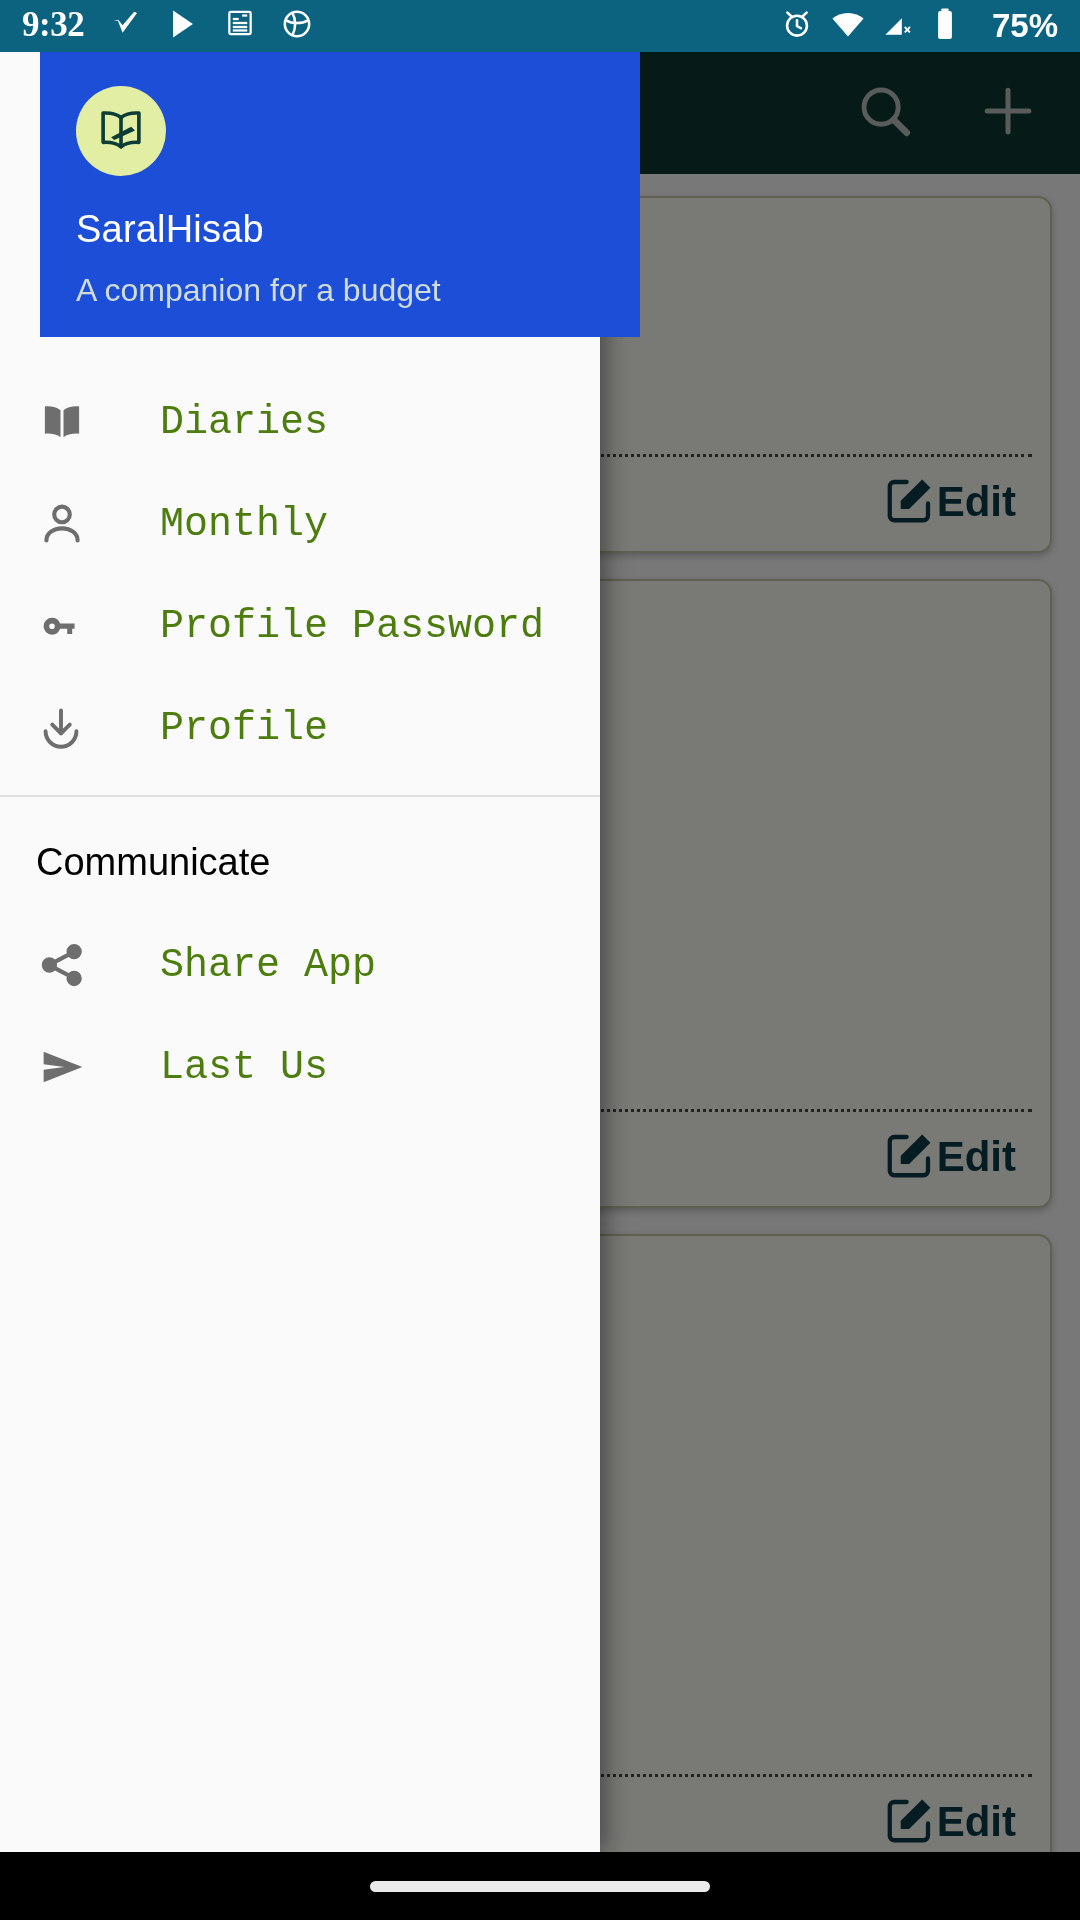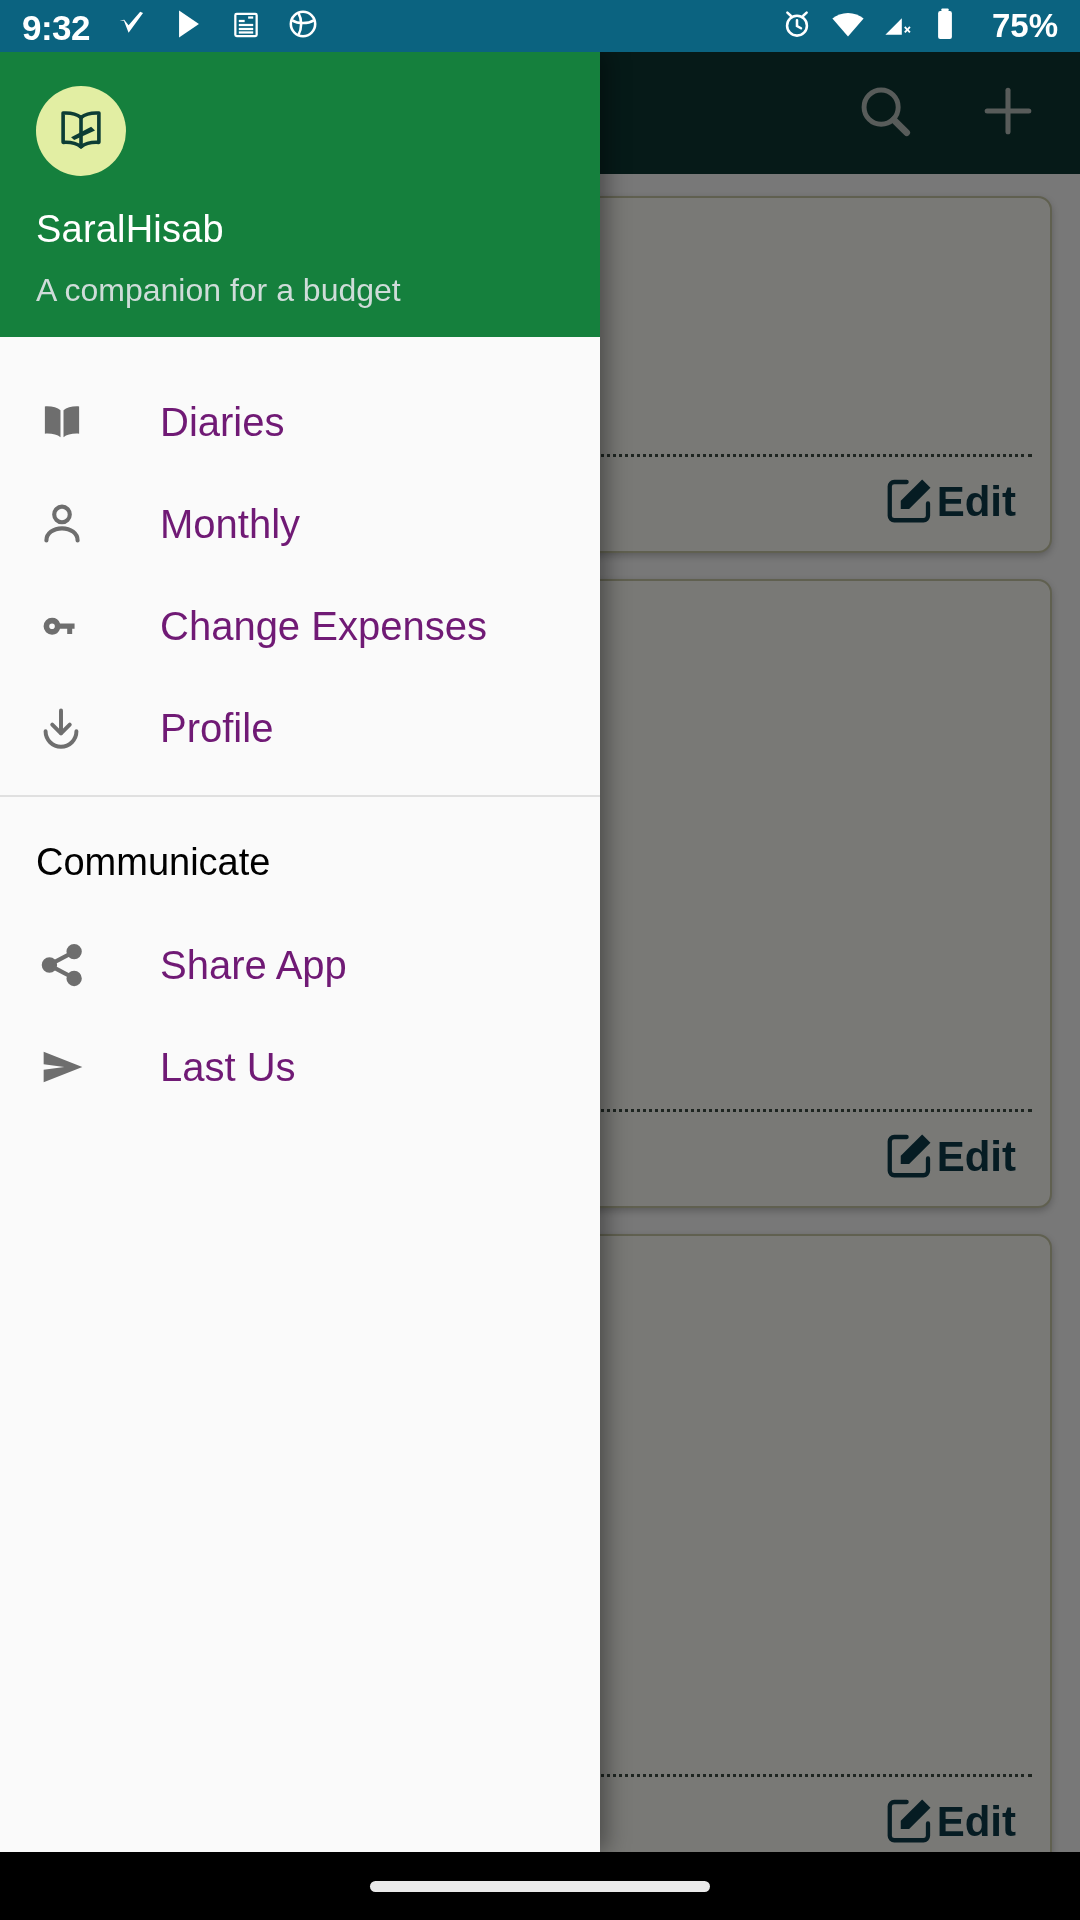--- a/index.html
+++ b/index.html
@@ -9,21 +9,21 @@
     background:#000;
     position:relative;
   }
 
   
   #status-bar{
     position:absolute; left:0; top:0; width:1080px; height:52px;
     background:#0b6380; display:flex; align-items:center;
     padding:0 22px; z-index:60;
   }
-  #status-left{ display:flex; align-items:flex-end; gap:24px; }
+  #status-left{ display:flex; align-items:flex-start; gap:24px;font-family:Liberation Serif, serif; }
   #clock{ color:#fff; font-size:35px; font-weight:700; letter-spacing:-.5px; line-height:1; }
   #status-right{ margin-left:auto; display:flex; align-items:center; gap:16px; }
   .sb-ico{ display:block; }
   #battery-pct{ color:#fff; font-size:33px; font-weight:700; margin-left:18px; }
 
   
   #app-background{
     position:absolute; left:0; top:52px; width:1080px; height:1800px;
     background:#fafafa; overflow:hidden; z-index:10;
   }
@@ -67,22 +67,22 @@
   }
 
   
   #drawer{
     position:absolute; left:0; top:52px; width:600px; height:1800px;
     background:#fafafa; z-index:40;
     box-shadow:6px 0 22px rgba(0,0,0,.40);
     display:flex; flex-direction:column;
   }
   #drawer-header{
-    background:#15803d; height:285px; width:100%;
-    padding:34px 36px 0 36px; position:relative;
+    background:#1d4ed8; height:285px; width:100%;
+    padding:34px 36px 0 36px; position:relative;margin-left:40px;
   }
   #app-logo{
     width:90px; height:90px; border-radius:50%;
     background:#e2eea3; display:flex; align-items:center; justify-content:center;
   }
   #app-name{
     position:absolute; left:36px; bottom:86px;
     color:#ffffff; font-size:38px; font-weight:400; letter-spacing:.2px;
   }
   #app-tagline{
@@ -92,22 +92,23 @@
   #drawer-list{ padding-top:34px; }
   .nav-item{
     display:flex; align-items:center;
     height:102px; padding-left:36px; gap:0;
     cursor:pointer;
   }
   .nav-icon{
     width:62px; min-width:62px; display:flex; align-items:center; justify-content:flex-start;
   }
   .nav-label{
-    margin-left:62px; font-size:40px; color:#701a75; font-weight:400;
+    margin-left:62px; font-size:40px; color:#4d7c0f; font-weight:400;
     white-space:nowrap;
+    font-family:Liberation Mono, monospace;
   }
   #drawer-sep{ height:2px; background:#e0e0e0; margin:16px 0 0 0; }
   #section-label{
     font-size:38px; color:#000000; padding:44px 0 30px 36px;
   }
 
   
   #system-nav{
     position:absolute; left:0; top:1852px; width:1080px; height:68px;
     background:#000; z-index:70;
@@ -243,21 +244,21 @@
       </span>
       <span class="nav-label">Monthly</span>
     </div>
 
     <div class="nav-item">
       <span class="nav-icon">
         <svg width="52" height="52" viewBox="0 0 24 24" fill="#6e6e6e">
           <path d="M7.4 8.2a3.9 3.9 0 1 0 0 7.8 3.9 3.9 0 0 0 3.7-2.7h3.3v2.4h2.3v-2.4h1.1V10.9h-6.7A3.9 3.9 0 0 0 7.4 8.2zm0 2.6a1.3 1.3 0 1 1 0 2.6 1.3 1.3 0 0 1 0-2.6z"></path>
         </svg>
       </span>
-      <span class="nav-label">Change Expenses</span>
+      <span class="nav-label">Profile Password</span>
     </div>
 
     <div class="nav-item">
       <span class="nav-icon">
         <svg width="50" height="50" viewBox="0 0 24 24" fill="none" stroke="#6e6e6e" stroke-width="1.9" stroke-linecap="round" stroke-linejoin="round">
           <line x1="12" y1="3.6" x2="12" y2="14.4"></line>
           <polyline points="7.8,10.4 12,14.6 16.2,10.4"></polyline>
           <path d="M4.6 13.6a7.4 7.4 0 0 0 14.8 0"></path>
         </svg>
       </span>

